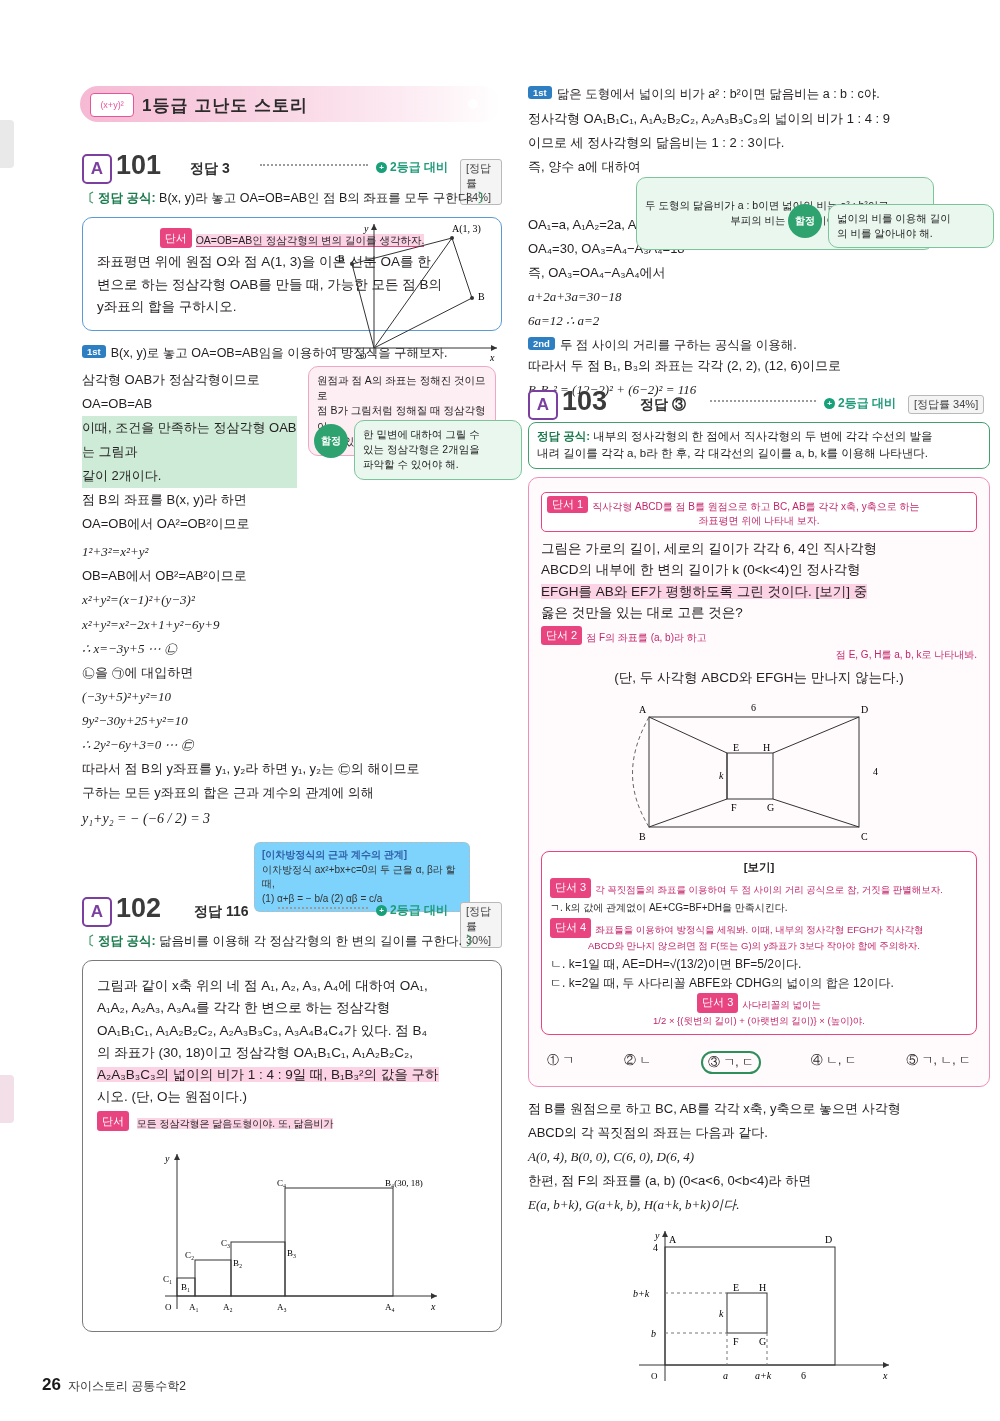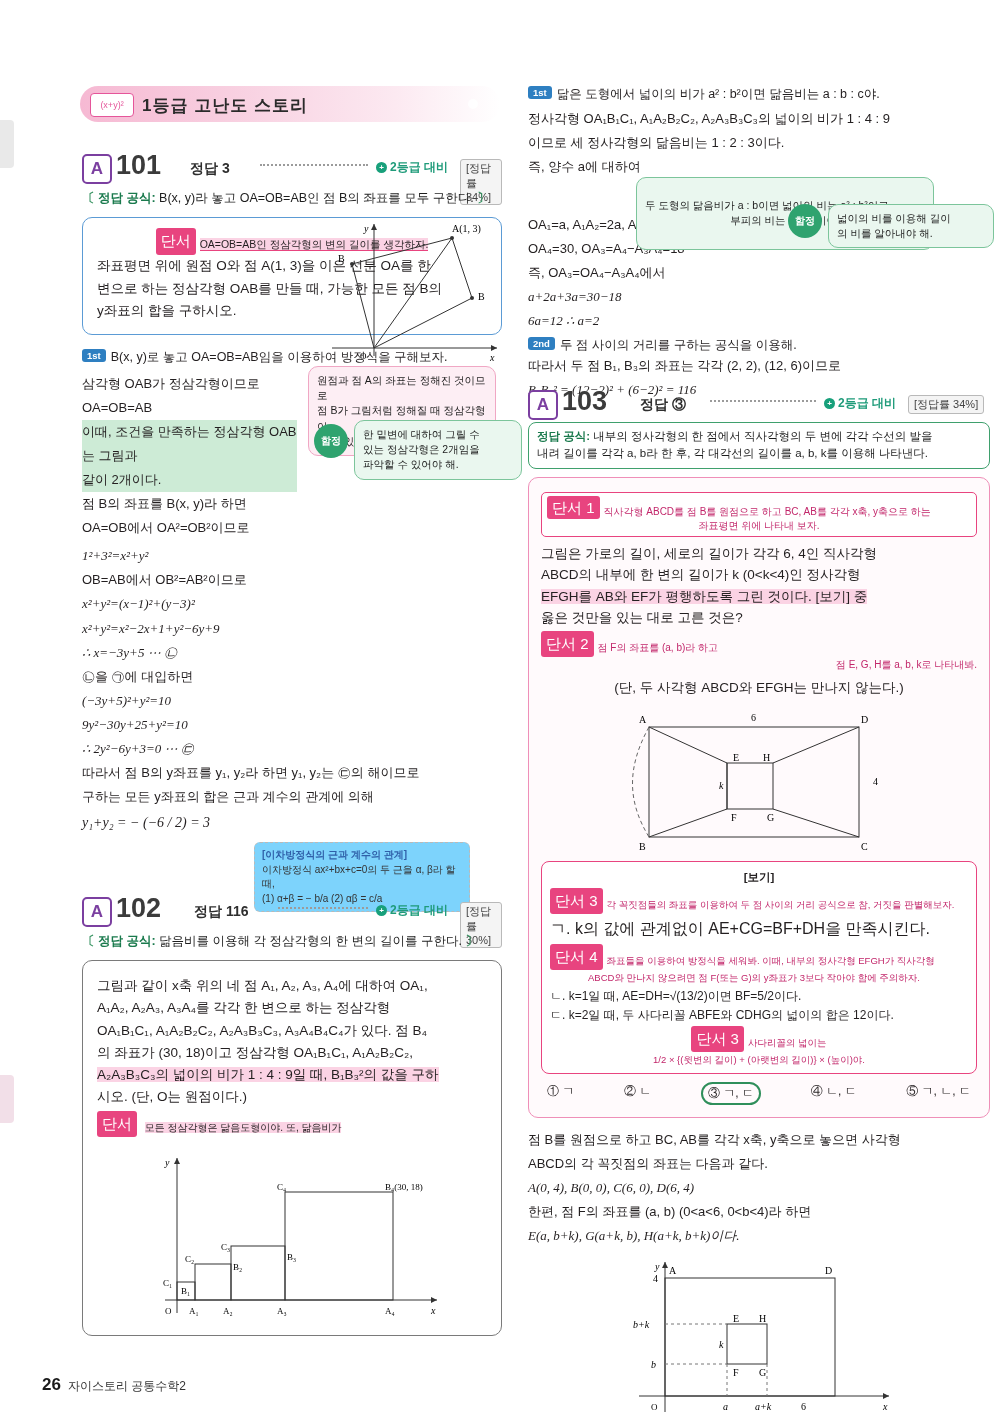--- a/index.html
+++ b/index.html
@@ -58,21 +58,21 @@
   }
   .qbox2{
     position:relative;border:1.6px solid #7a7a7a;border-radius:10px;background:#fff;
     padding:14px 14px 12px 14px;font-size:13.5px;line-height:1.65;
   }
   .qbox3{
     position:relative;border:1.6px solid #ef8fb8;border-radius:10px;background:#fffafc;
     padding:14px 12px 12px 12px;font-size:13.5px;line-height:1.6;
   }
   .tag-danseo{
-    display:inline-block;background:#e8447f;color:#fff;font-size:15px;border-radius:3px;
+    display:inline-block;background:#e8447f;color:#fff;font-size:11px;border-radius:3px;
     padding:1px 5px;margin-right:4px;vertical-align:2px;
   }
   .hl-pink{background:#fbd3e4;}
   .hl-green{background:#cdebd6;}
   .u-red{border-bottom:1.5px solid #e8447f;}
 
   .step{
     display:inline-block;background:#2e7fc1;color:#fff;font-size:9.5px;font-weight:bold;
     border-radius:3px;padding:1px 5px;margin-right:5px;vertical-align:2px;
   }
@@ -382,34 +382,34 @@
             <text x="264" y="80" font-size="10" font-family="Liberation Serif, serif">4</text>
             <text x="110" y="84" font-size="10" font-style="italic" font-family="Liberation Serif, serif">k</text>
           </svg>
         </div>
 
         <div style="margin-top:6px;border:1.3px solid #e8447f;border-radius:8px;padding:6px 8px;background:#fff;">
           <div style="text-align:center;font-weight:bold;font-size:11.5px;">[보기]</div>
           <div style="font-size:9.5px;color:#c2266a;margin:2px 0;">
             <span class="tag-danseo">단서 3</span><span>각 꼭짓점들의 좌표를 이용하여 두 점 사이의 거리 공식으로 참, 거짓을 판별해보자.</span>
           </div>
-          <div style="font-size:16px;">ㄱ. k의 값에 관계없이 AE+CG=BF+DH을 만족시킨다.</div>
+          <div style="font-size:10px;">ㄱ. k의 값에 관계없이 AE+CG=BF+DH을 만족시킨다.</div>
           <div style="font-size:9.5px;color:#c2266a;margin:2px 0;">
             <span class="tag-danseo">단서 4</span><span>좌표들을 이용하여 방정식을 세워봐. 이때, 내부의 정사각형 EFGH가 직사각형</span>
             <div style="margin-left:38px;">ABCD와 만나지 않으려면 점 F(또는 G)의 y좌표가 3보다 작아야 함에 주의하자.</div>
           </div>
           <div style="font-size:12px;">ㄴ. k=1일 때, AE=DH=√(13/2)이면 BF=5/2이다.</div>
           <div style="font-size:12px;"><span>ㄷ. k=2일 때, 두 사다리꼴 ABFE와 CDHG의 넓이의 합은 12이다.</span></div>
           <div style="font-size:9.5px;color:#c2266a;text-align:center;">
             <span class="tag-danseo">단서 3</span><span>사다리꼴의 넓이는</span>
             <div>1/2 × {(윗변의 길이) + (아랫변의 길이)} × (높이)야.</div>
           </div>
         </div>
 
-        <div style="display:flex;justify-content:space-between;margin-top:8px;font-size:12px;padding:0 6px;text-align:right;">
+        <div style="display:flex;justify-content:space-between;margin-top:16px;font-size:12px;padding:0 6px;text-align:right;">
           <span>① ㄱ</span>
           <span>② ㄴ</span>
           <span style="border:2px solid #2f8f5b;border-radius:12px;padding:0 5px;">③ ㄱ, ㄷ</span>
           <span>④ ㄴ, ㄷ</span>
           <span>⑤ ㄱ, ㄴ, ㄷ</span>
         </div>
       </div>
 
       <div style="margin-top:10px;">
         <div class="sol" style="margin-top:2px;">

